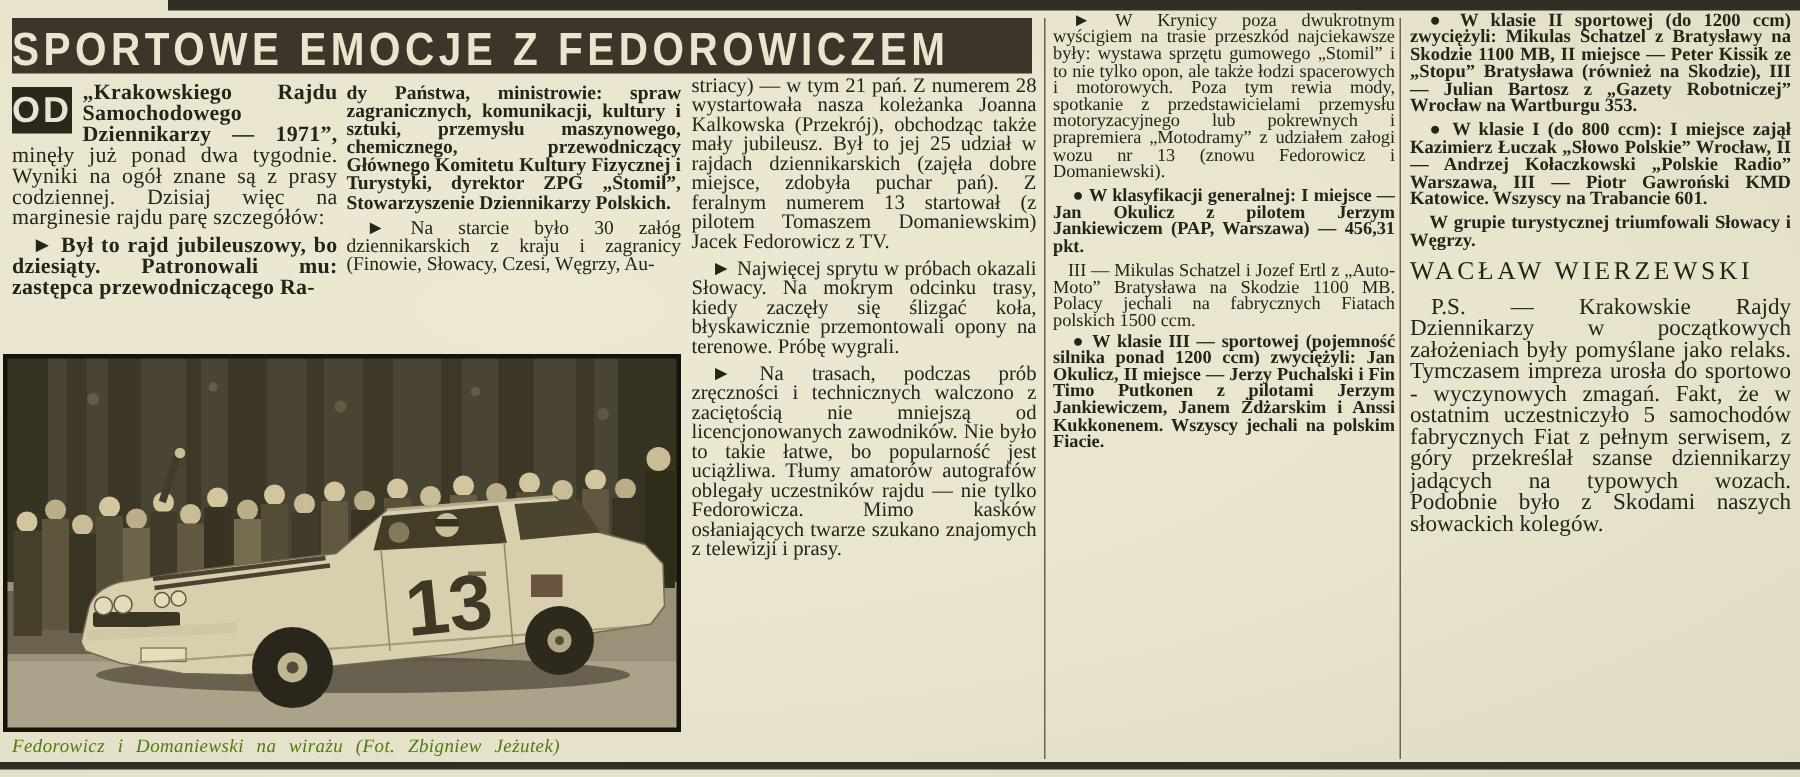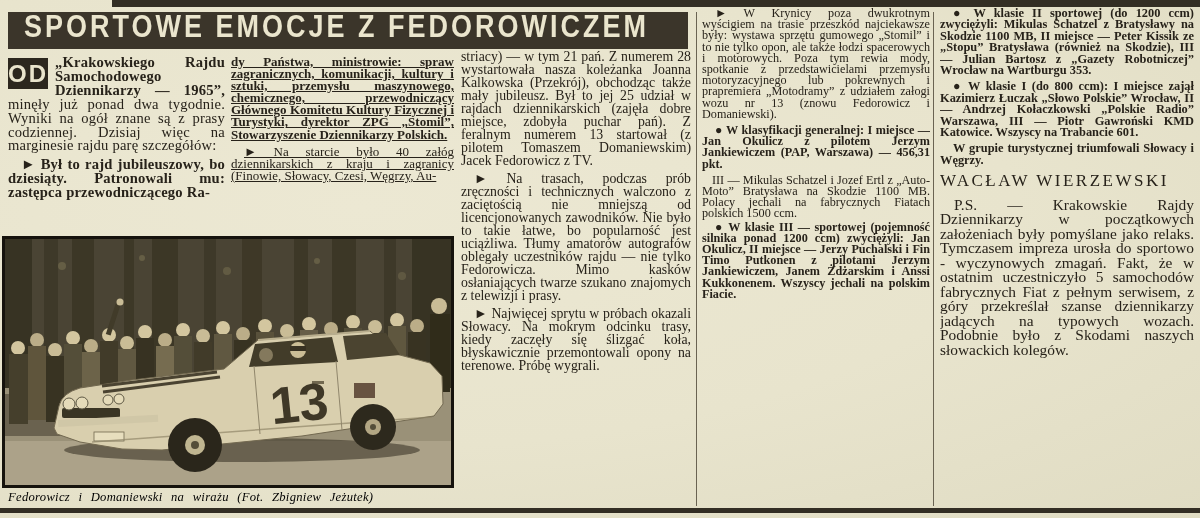--- a/index.html
+++ b/index.html
@@ -7,74 +7,74 @@
     width:1200px;height:518px;position:relative;overflow:hidden;
     background:#e8e4cd;
     background-image:radial-gradient(ellipse at 30% 40%, #ece8d3 0%, #e8e4cd 55%, #e0dcc3 100%);
     font-family:"Liberation Serif", serif;
     color:#27221a;
   }
   .rule{position:absolute;background:#332e24;}
   .vdiv{position:absolute;width:1px;background:#6a6352;}
   .headline{
     position:absolute;left:8px;top:12px;width:680px;height:37px;
-    background:#3b352a;display:flex;align-items:flex-start;padding-left:16px;box-sizing:border-box;
+    background:#3b352a;display:flex;align-items:flex-end;box-sizing:border-box;
   }
   .headline span{
     color:#eae5cd;font-family:"Liberation Sans",sans-serif;font-weight:700;
     font-size:27px;letter-spacing:3px;transform:scaleY(1.15);transform-origin:left center;white-space:nowrap;
   }
   .col{position:absolute;text-align:justify;overflow:hidden;}
   .col p{margin:0 0 5px 0;}
   .col p.marker{text-indent:13px;}
   .col p.sub{text-indent:10px;margin-bottom:2px;}
   .bold{font-weight:700;}
   .col1{left:8px;top:56px;width:217px;height:180px;font-size:14.6px;line-height:13.9px;letter-spacing:.2px;}
-  .col2{left:231px;top:56px;width:223px;height:180px;font-size:13px;line-height:12.1px;text-decoration:underline;}
+  .col2{left:231px;top:56px;width:223px;height:180px;font-size:13px;line-height:12.1px;}
   .col3{left:461px;top:50px;width:230px;height:457px;font-size:13.8px;line-height:13px;}
   .col4{left:702px;top:8px;width:228px;height:499px;font-size:12.2px;line-height:11.2px;}
   .col5{left:940px;top:8px;width:254px;height:355px;font-size:12.4px;line-height:11.4px;}
   .dropcap{
     float:left;width:40px;height:31px;background:#2c271e;color:#e9e4cc;
     font-family:"Liberation Sans",sans-serif;font-weight:700;font-size:24px;
     text-align:right;line-height:31px;letter-spacing:2px;margin:2px 7px 2px 0;
   }
   .byline{font-size:17px;letter-spacing:2.5px;margin:9px 0 11px 0 !important;text-indent:0;white-space:nowrap;}
   .ps{font-size:15.4px;line-height:14.5px;text-indent:14px;}
   .photo{position:absolute;left:2px;top:236px;width:452px;height:252px;}
   .caption{
     position:absolute;left:8px;top:490px;width:448px;
-    font-style:italic;font-size:12.6px;word-spacing:5px;letter-spacing:.3px;color:#000000;
+    font-style:italic;font-size:12.6px;word-spacing:5px;letter-spacing:.3px;color:#4d7c0f;
   }
 </style>
 </head>
 <body>
 
 <div class="rule" style="left:112px;top:0;width:1088px;height:7px;"></div>
 
 <div class="headline">
   <span>SPORTOWE EMOCJE Z FEDOROWICZEM</span>
 </div>
 
 <div class="col col1">
   <p>
-    <span class="dropcap">OD</span><span class="bold">„Krakowskiego Rajdu Samochodowego Dziennikarzy — 1965”,</span><span> minęły już ponad dwa tygodnie. Wyniki na ogół znane są z prasy codziennej. Dzisiaj więc na marginesie rajdu parę szczegółów:</span>
+    <span class="dropcap">OD</span><span class="bold">„Krakowskiego Rajdu Samochodowego Dziennikarzy — 1971”,</span><span> minęły już ponad dwa tygodnie. Wyniki na ogół znane są z prasy codziennej. Dzisiaj więc na marginesie rajdu parę szczegółów:</span>
   </p>
   <p class="marker bold">► Był to rajd jubileuszowy, bo dziesiąty. Patronowali mu: zastępca przewodniczącego Ra-</p>
 </div>
 
 <div class="col col2">
   <p class="bold">dy Państwa, ministrowie: spraw zagranicznych, komunikacji, kultury i sztuki, przemysłu maszynowego, chemicznego, przewodniczący Głównego Komitetu Kultury Fizycznej i Turystyki, dyrektor ZPG „Stomil”, Stowarzyszenie Dziennikarzy Polskich.</p>
-  <p class="marker">► Na starcie było 40 załóg dziennikarskich z kraju i zagranicy (Finowie, Słowacy, Czesi, Węgrzy, Au-</p>
+  <p class="marker">► Na starcie było 30 załóg dziennikarskich z kraju i zagranicy (Finowie, Słowacy, Czesi, Węgrzy, Au-</p>
 </div>
 
 <div class="col col3">
   <p>striacy) — w tym 21 pań. Z numerem 28 wystartowała nasza koleżanka Joanna Kalkowska (Przekrój), obchodząc także mały jubileusz. Był to jej 25 udział w rajdach dziennikarskich (zajęła dobre miejsce, zdobyła puchar pań). Z feralnym numerem 13 startował (z pilotem Tomaszem Domaniewskim) Jacek Fedorowicz z TV.</p>
+  <p class="marker">► Najwięcej sprytu w próbach okazali Słowacy. Na mokrym odcinku trasy, kiedy zaczęły się ślizgać koła, błyskawicznie przemontowali opony na terenowe. Próbę wygrali.</p>
   <p class="marker">► Na trasach, podczas prób zręczności i technicznych walczono z zaciętością nie mniejszą od licencjonowanych zawodników. Nie było to takie łatwe, bo popularność jest uciążliwa. Tłumy amatorów autografów oblegały uczestników rajdu — nie tylko Fedorowicza. Mimo kasków osłaniających twarze szukano znajomych z telewizji i prasy.</p>
-  <p class="marker">► Najwięcej sprytu w próbach okazali Słowacy. Na mokrym odcinku trasy, kiedy zaczęły się ślizgać koła, błyskawicznie przemontowali opony na terenowe. Próbę wygrali.</p>
 </div>
 
 <div class="vdiv" style="left:696px;top:12px;height:494px;"></div>
 
 <div class="col col4">
   <p class="marker">► W Krynicy poza dwukrotnym wyścigiem na trasie przeszkód najciekawsze były: wystawa sprzętu gumowego „Stomil” i to nie tylko opon, ale także łodzi spacerowych i motorowych. Poza tym rewia mody, spotkanie z przedstawicielami przemysłu motoryzacyjnego lub pokrewnych i prapremiera „Motodramy” z udziałem załogi wozu nr 13 (znowu Fedorowicz i Domaniewski).</p>
   <p class="marker bold">● W klasyfikacji generalnej: I miejsce — Jan Okulicz z pilotem Jerzym Jankiewiczem (PAP, Warszawa) — 456,31 pkt.</p>
   <p class="sub">III — Mikulas Schatzel i Jozef Ertl z „Auto-Moto” Bratysława na Skodzie 1100 MB. Polacy jechali na fabrycznych Fiatach polskich 1500 ccm.</p>
   <p class="marker bold">● W klasie III — sportowej (pojemność silnika ponad 1200 ccm) zwyciężyli: Jan Okulicz, II miejsce — Jerzy Puchalski i Fin Timo Putkonen z pilotami Jerzym Jankiewiczem, Janem Żdżarskim i Anssi Kukkonenem. Wszyscy jechali na polskim Fiacie.</p>
 </div>

